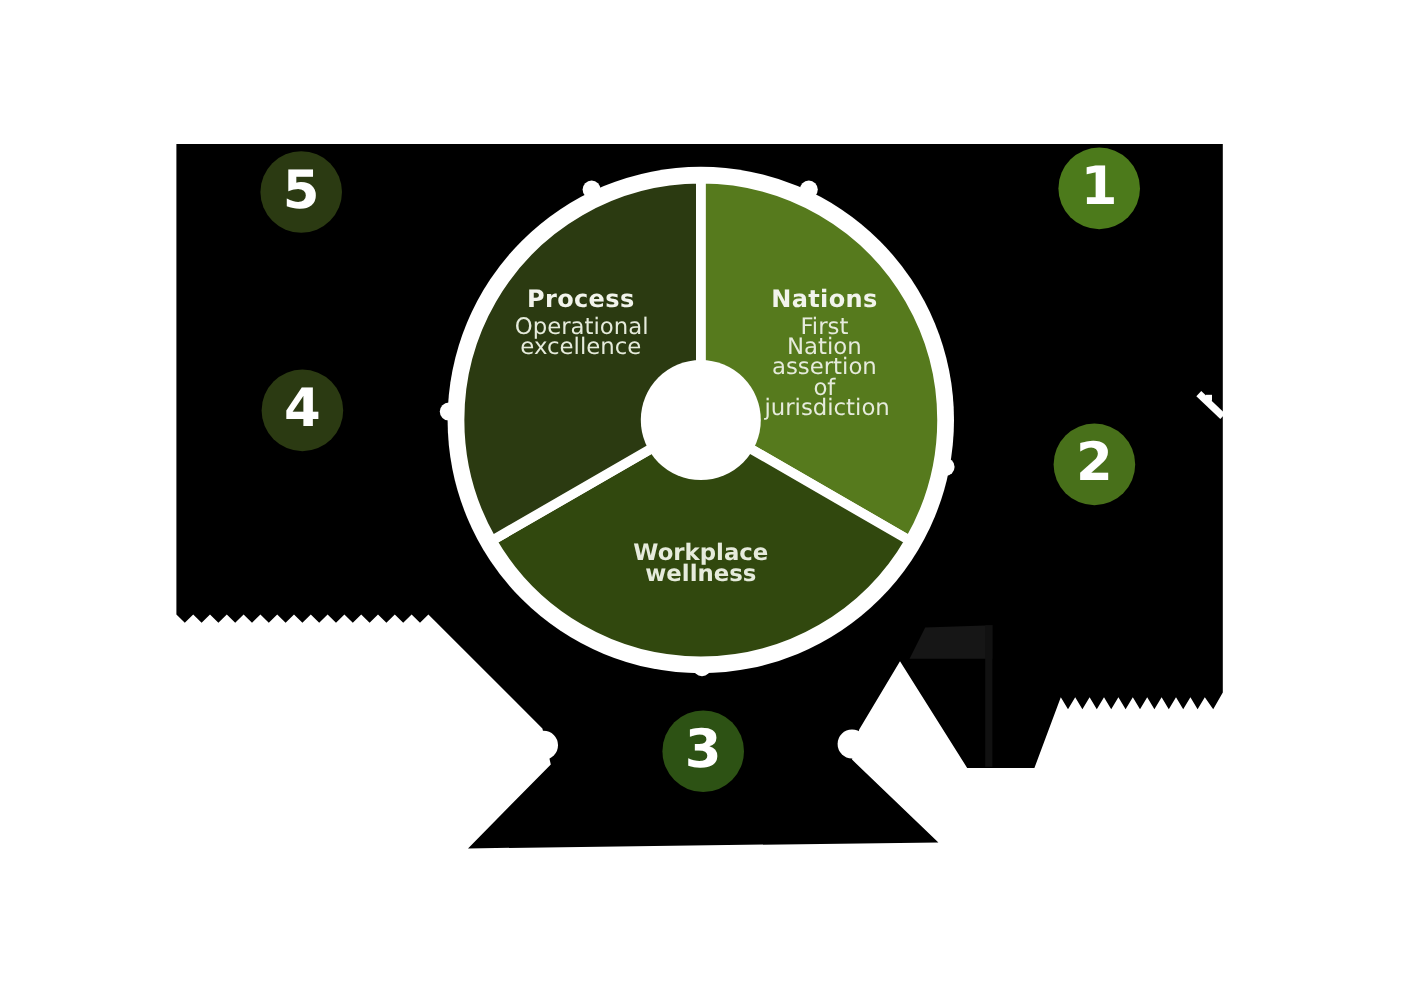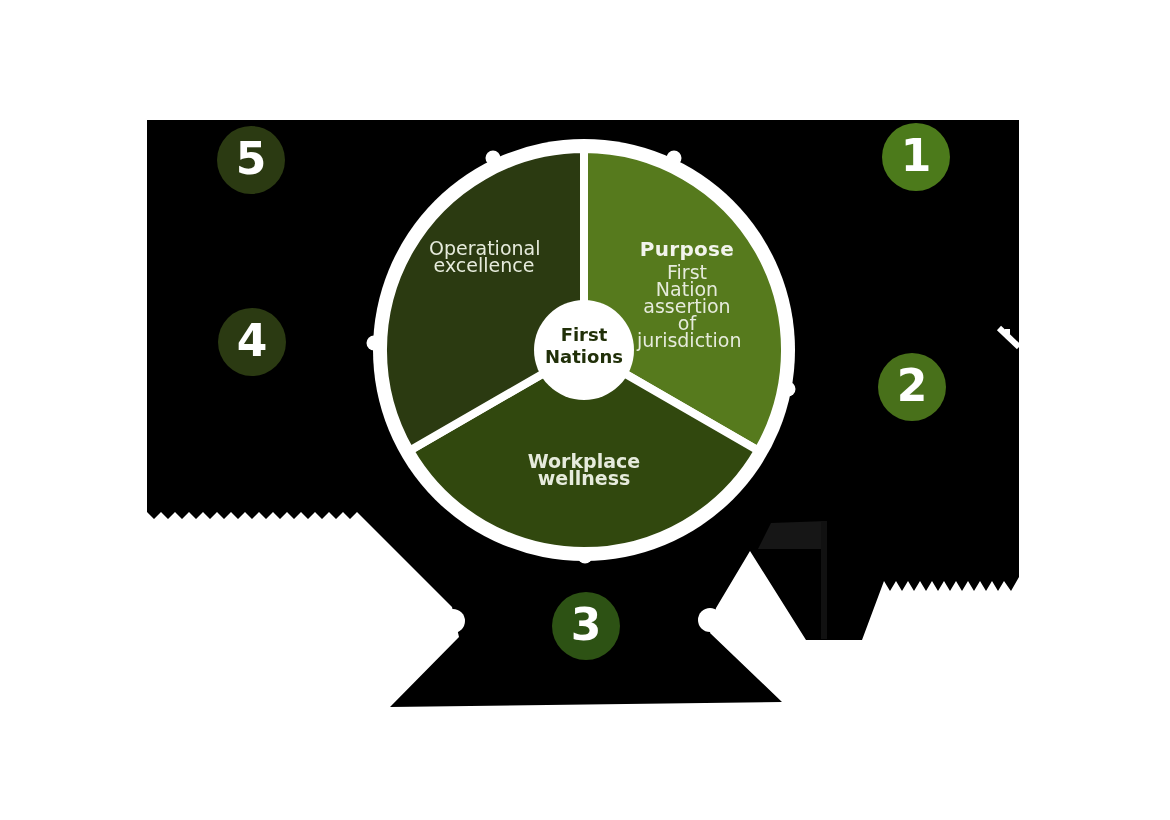--- a/index.html
+++ b/index.html
@@ -56,33 +56,33 @@
     <circle cx="584" cy="350" r="50" fill="#ffffff"></circle>
 
     <circle cx="674" cy="158" r="7.5" fill="#ffffff"></circle>
     <circle cx="788" cy="389" r="7.5" fill="#ffffff"></circle>
     <circle cx="585" cy="556" r="7.5" fill="#ffffff"></circle>
     <circle cx="374" cy="343" r="7.5" fill="#ffffff"></circle>
     <circle cx="493" cy="158" r="7.5" fill="#ffffff"></circle>
   </svg>
 
   <div class="overlay" style="left:399px;top:237px;width:170px;">
+    <div class="seg-heading">Process</div>
     <div class="seg-sub" style="width:110px;">Operational excellence</div>
   </div>
 
   <div class="overlay" style="left:602px;top:237px;width:170px;">
-    <div class="seg-heading">Purpose</div>
+    <div class="seg-heading">Nations</div>
     <div class="seg-sub" style="width:100px;">First Nation assertion of jurisdiction</div>
   </div>
 
   <div class="overlay" style="left:474px;top:450px;width:220px;">
     <div class="seg-sub" style="width:200px;font-weight:bold;">Workplace wellness</div>
   </div>
 
-  <div class="center-label">First Nations</div>
 
   <div class="badge" style="left: 882px; top: 123px; background-color: rgb(76, 122, 27);">1</div>
   <div class="badge" style="left: 878px; top: 353px; background-color: rgb(72, 112, 26);">2</div>
   <div class="badge" style="left: 552px; top: 592px; background-color: rgb(45, 82, 20);">3</div>
   <div class="badge" style="left: 218px; top: 308px; background-color: rgb(43, 58, 18);">4</div>
   <div class="badge" style="left: 217px; top: 126px; background-color: rgb(43, 58, 18);">5</div>
 
 </div>
 
 </body></html>

